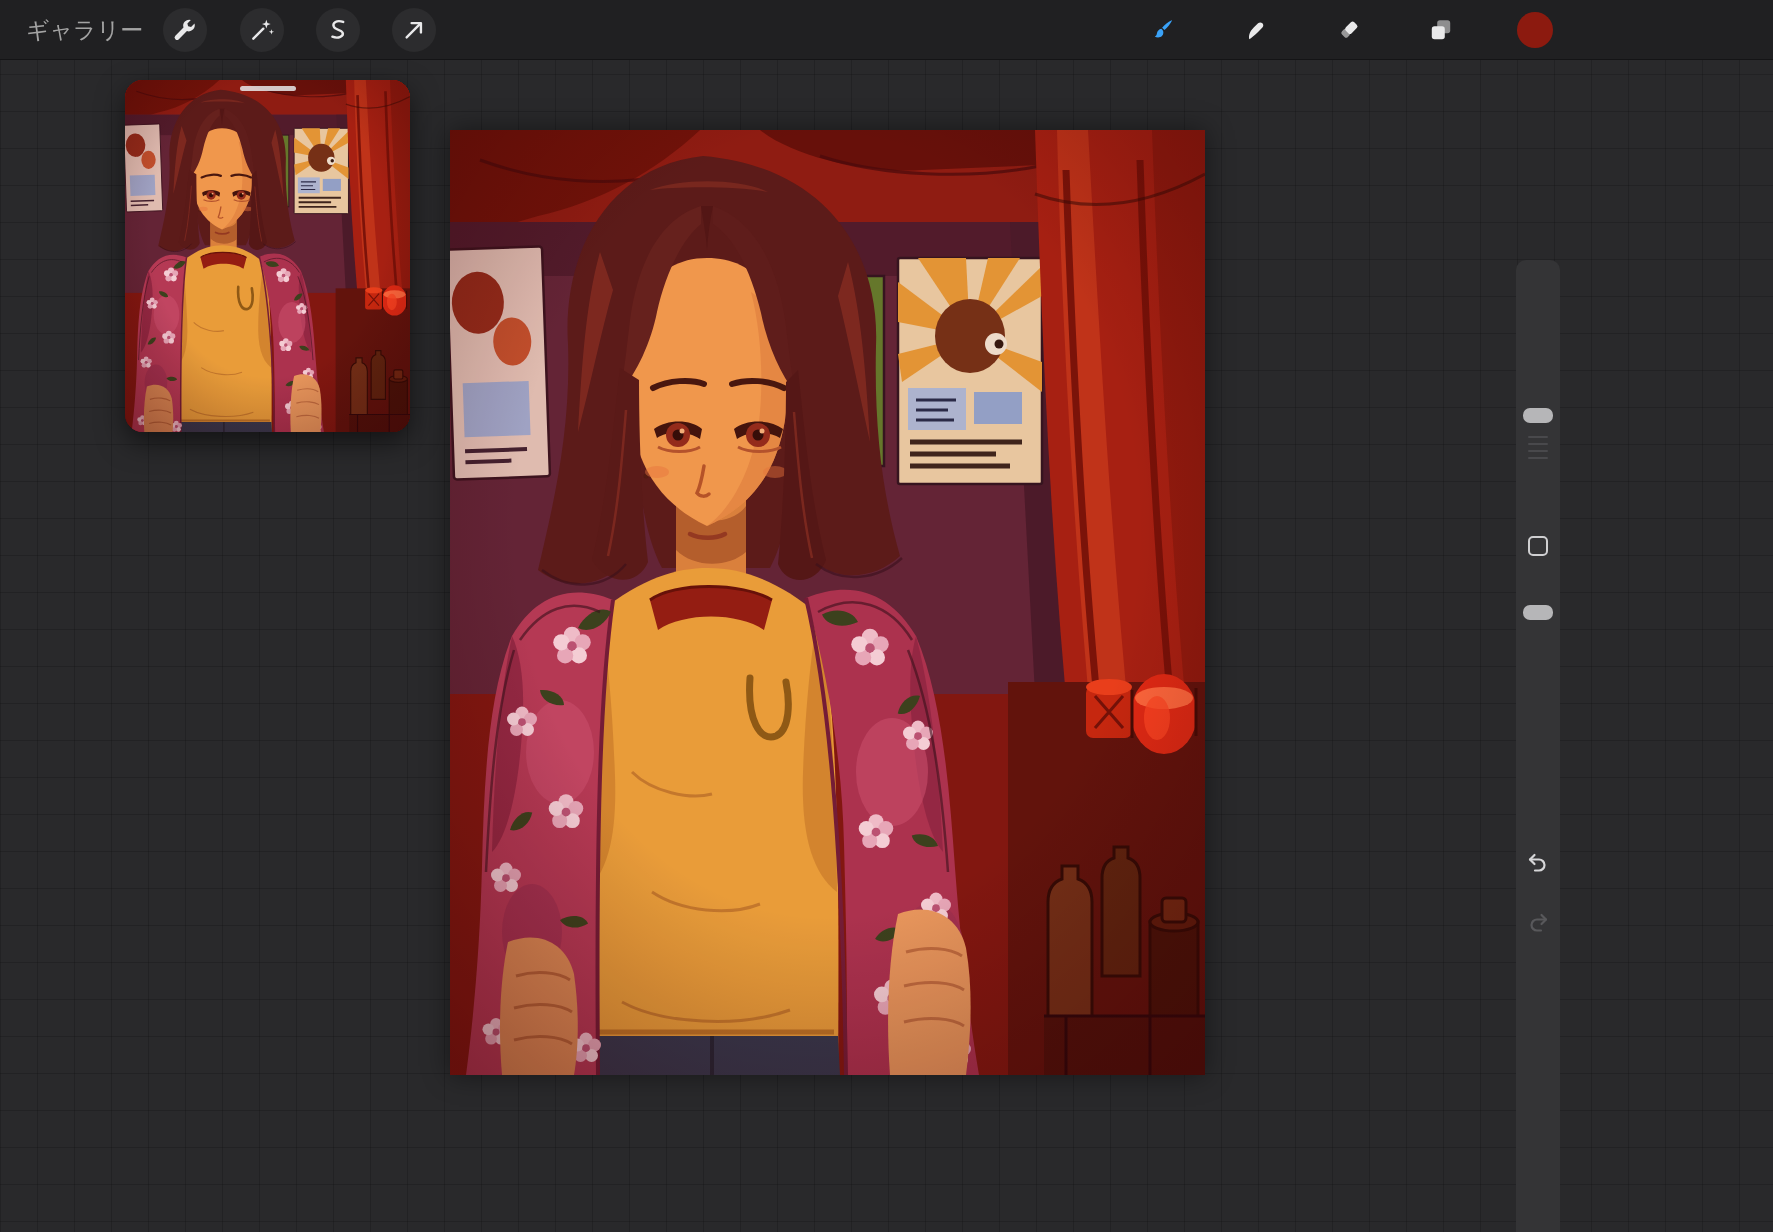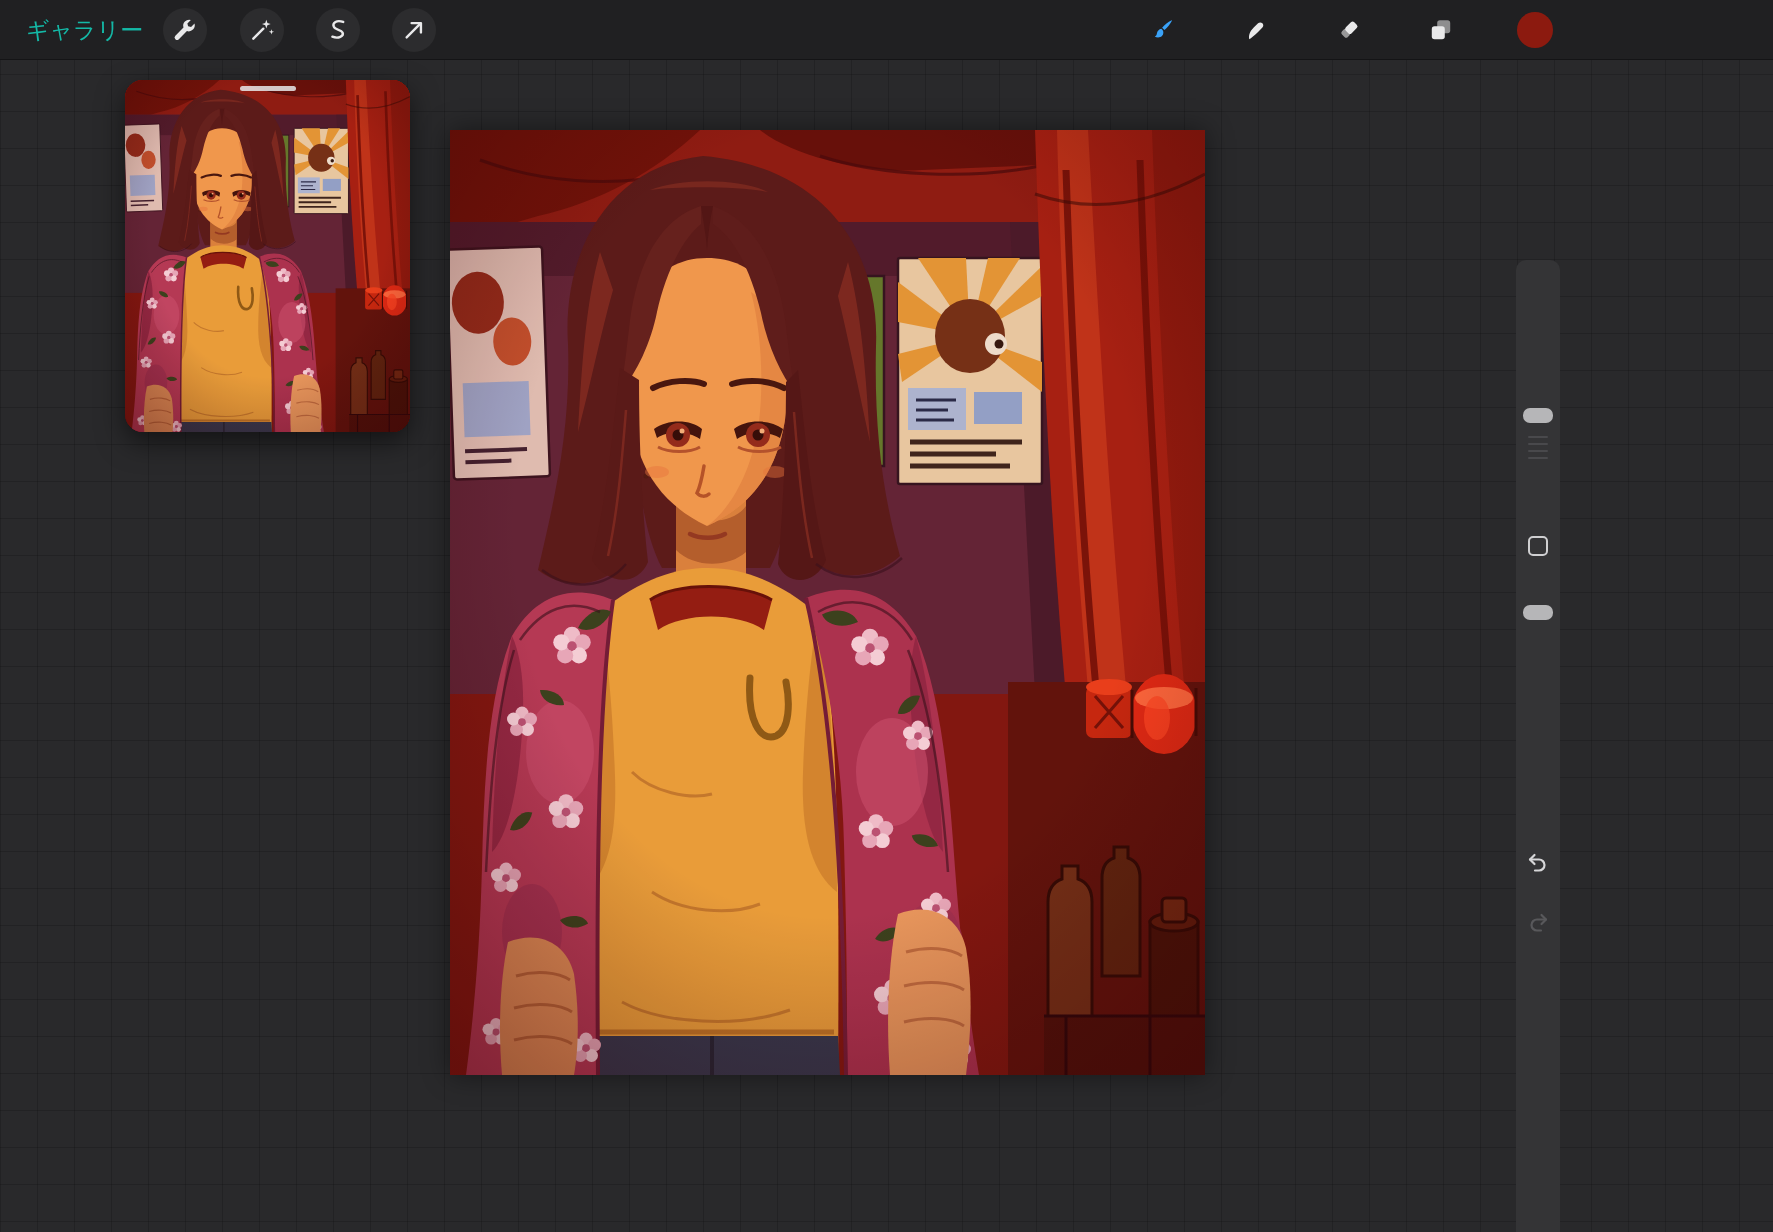--- a/index.html
+++ b/index.html
@@ -11,21 +11,21 @@
       linear-gradient(to right, rgba(0,0,0,0.16) 1px, transparent 1px),
       linear-gradient(to bottom, rgba(0,0,0,0.16) 1px, transparent 1px);
     background-size:37px 37px;
     position:relative;
   }
 
   
   .topbar { position:absolute; top:0; left:0; width:1773px; height:60px;
     background:#202022; border-bottom:1px solid #141416; z-index:50; }
   .gallery-btn { position:absolute; left:26px; top:0; height:60px; display:flex;
-    align-items:center; color:#14b8a6; font-size:23px; cursor:default; }
+    align-items:center; color:#a3a3a3; font-size:23px; cursor:default; }
   .tool-btn { position:absolute; top:8px; width:44px; height:44px; border-radius:50%;
     display:flex; align-items:center; justify-content:center; }
   .tool-btn.circle { background:#2c2c2e; }
   .tool-btn svg { width:26px; height:26px; color:#e9e9ea; }
   .tool-btn.active svg { color:#3aa2f8; }
   .t-actions{left:163px} .t-adjust{left:240px} .t-select{left:316px} .t-transform{left:392px}
   .t-paint{left:1141px} .t-smudge{left:1234px} .t-erase{left:1327px} .t-layers{left:1419px} .t-color{left:1513px}
   .color-swatch { width:36px; height:36px; border-radius:50%; background:#8c1a0f; }
 
   

